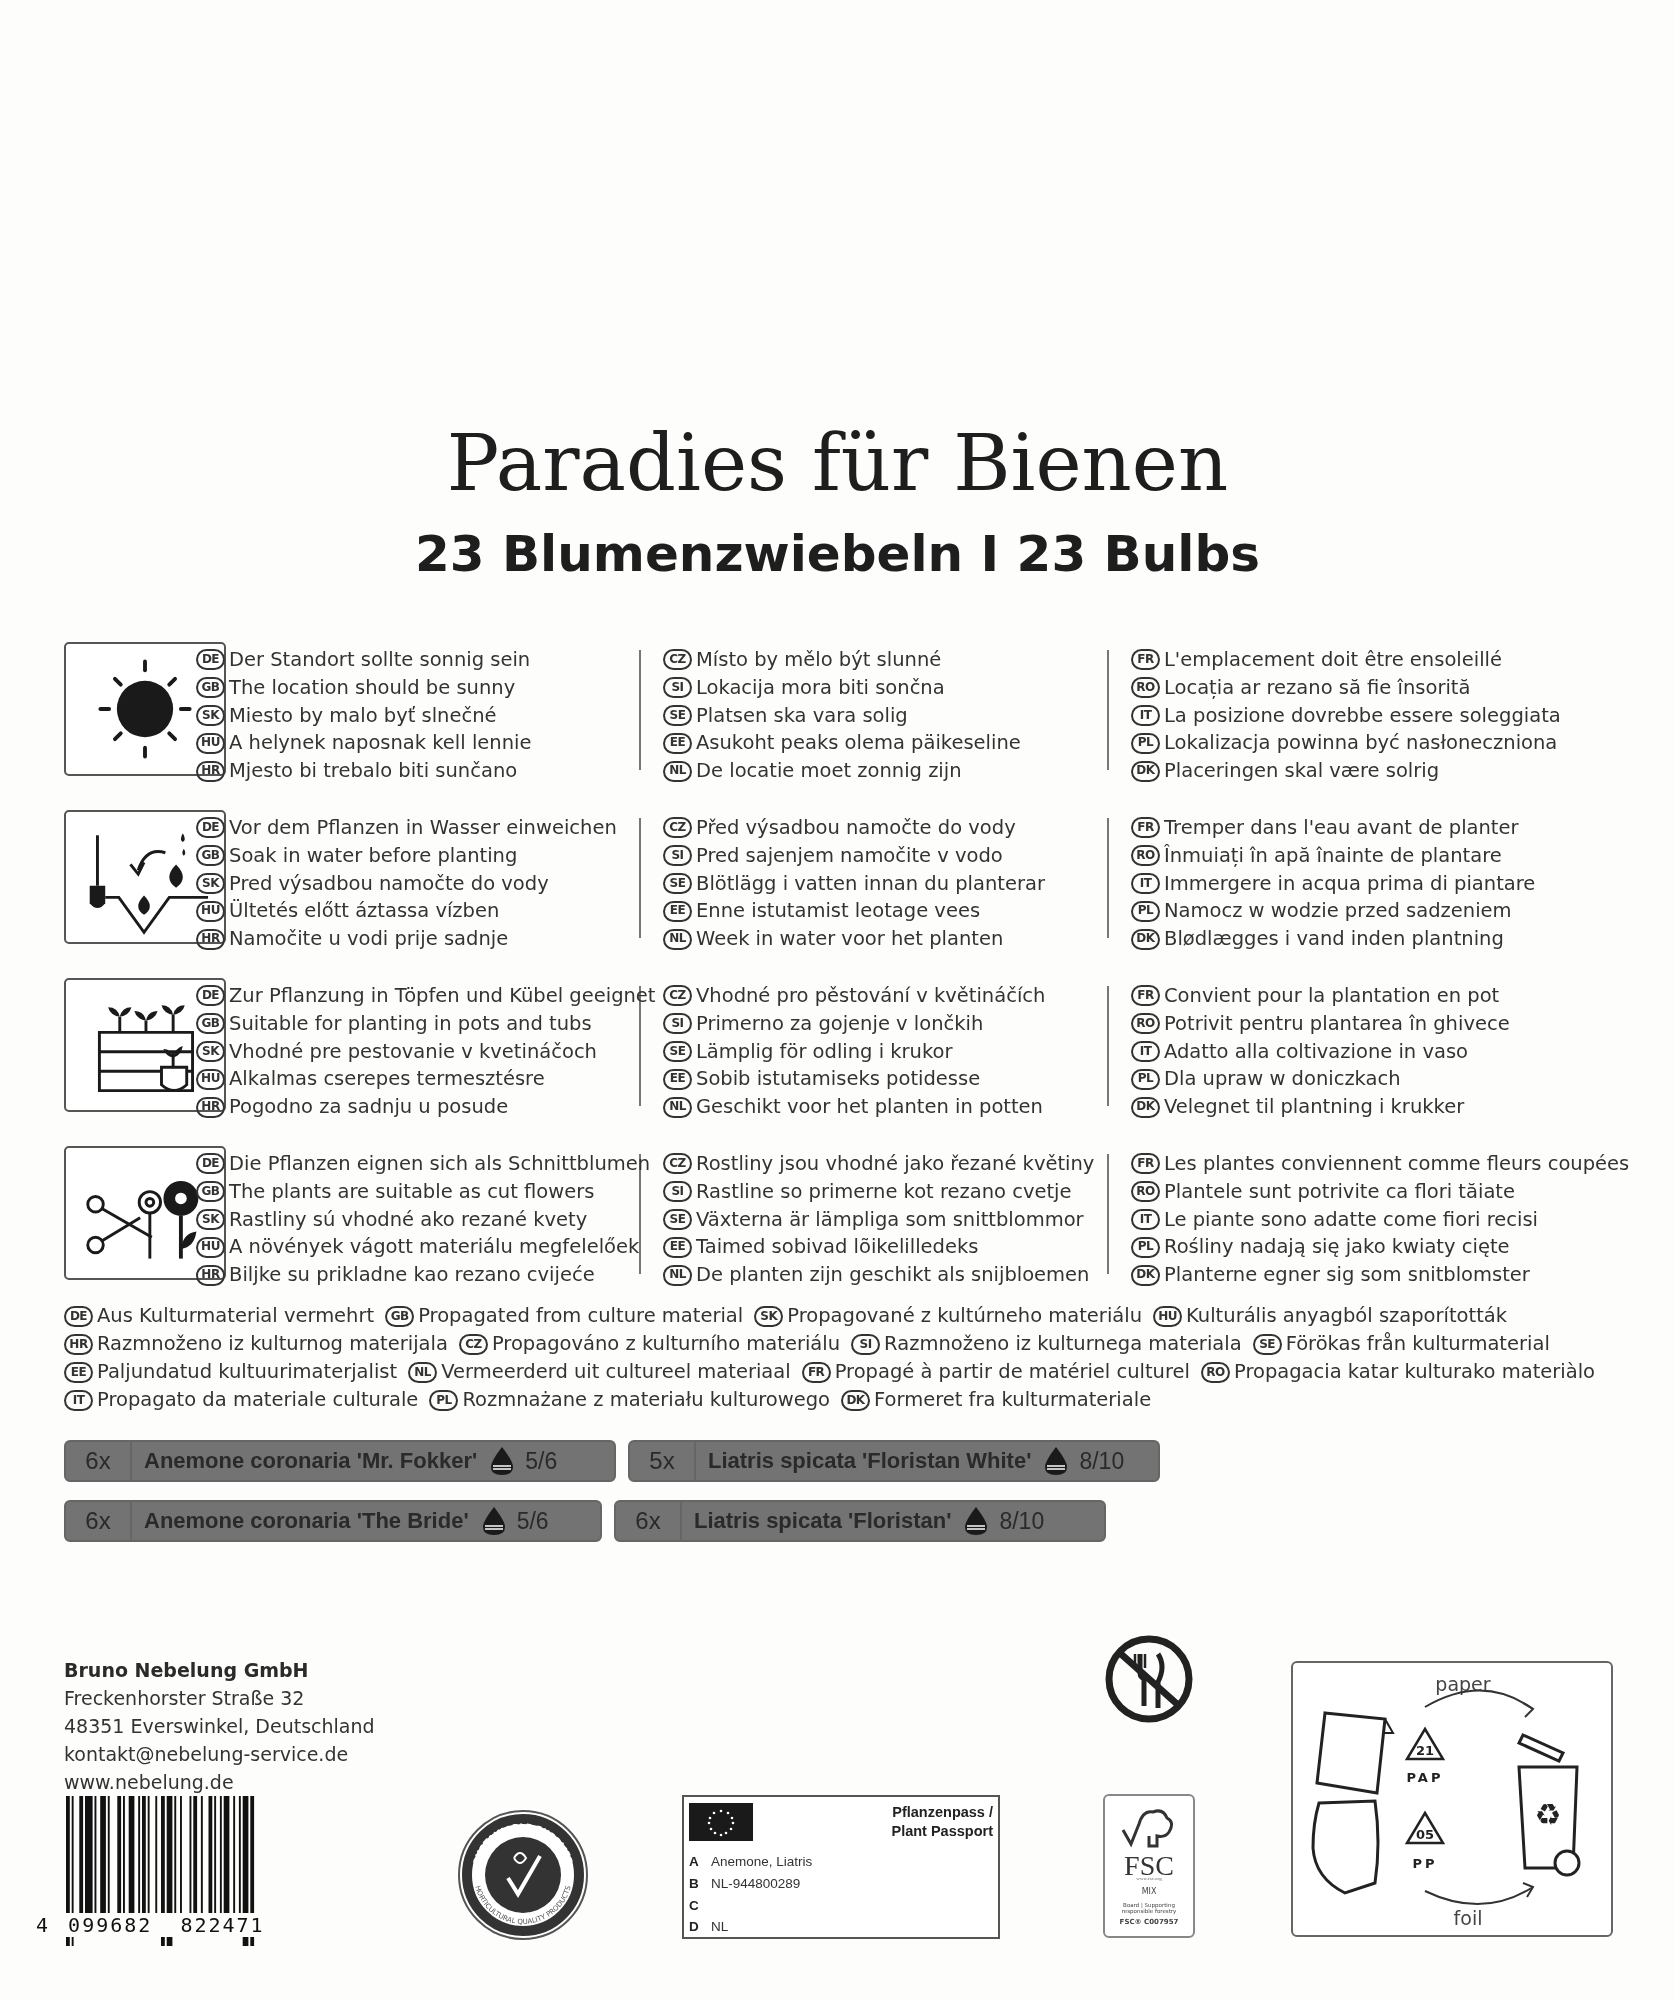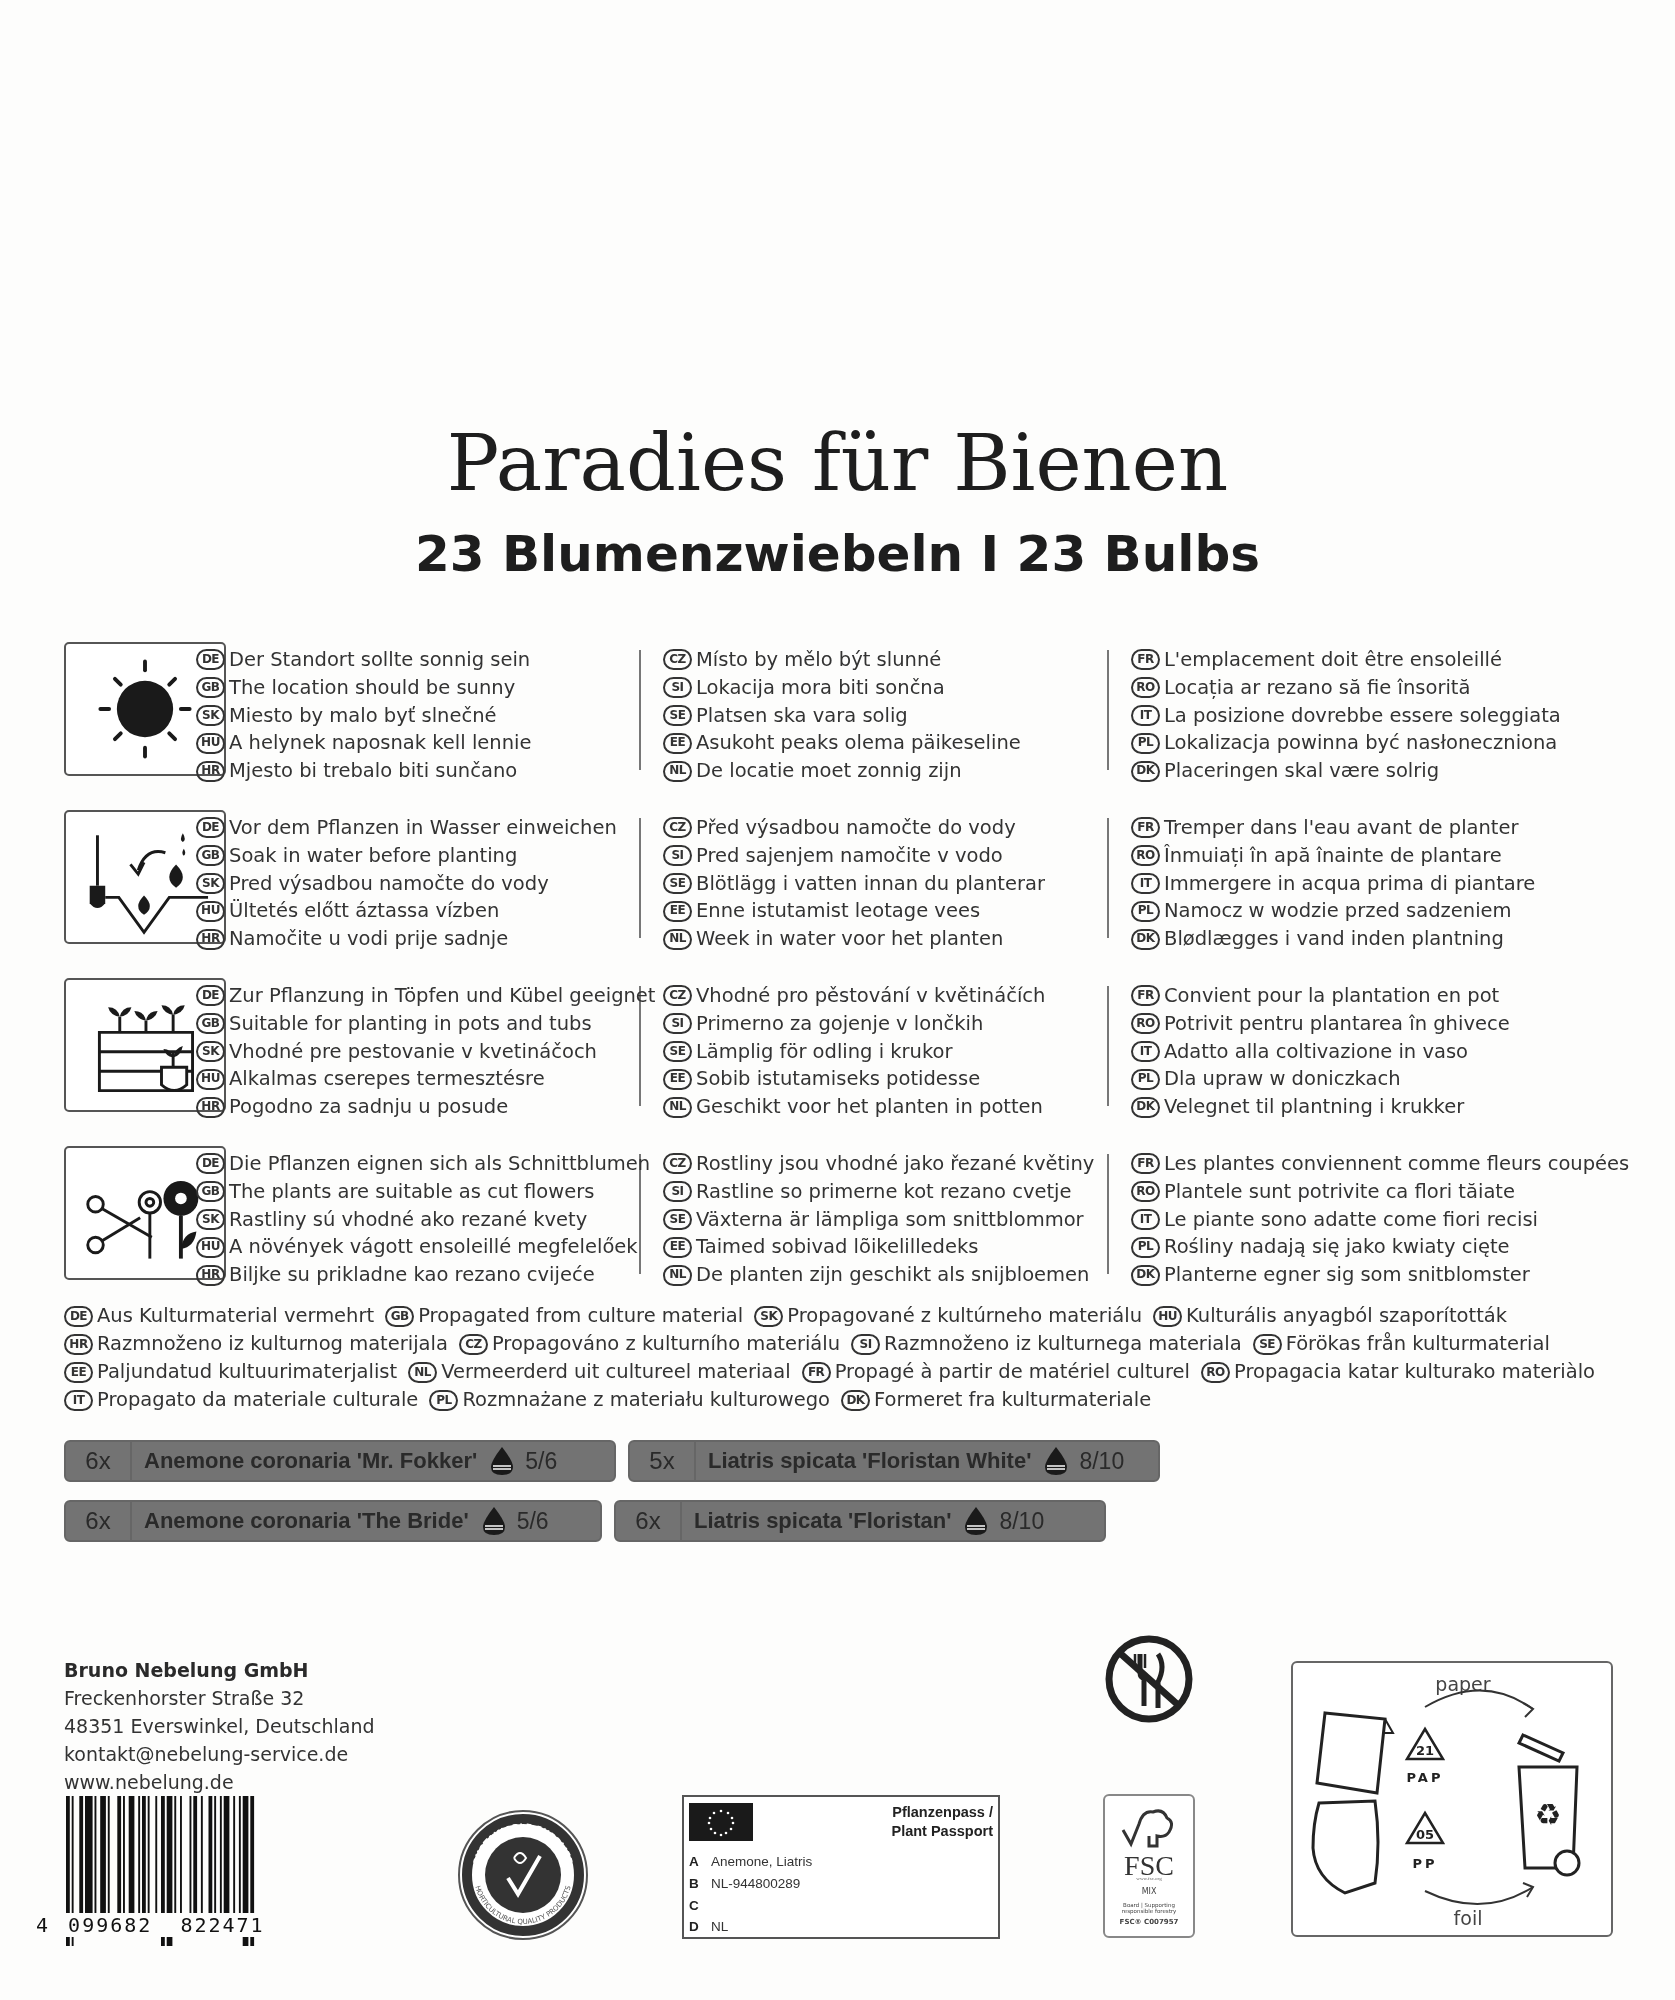--- a/index.html
+++ b/index.html
@@ -368,21 +368,21 @@
         <div class="line">
           <span class="badge">GB</span>
           <span>The plants are suitable as cut flowers</span>
         </div>
         <div class="line">
           <span class="badge">SK</span>
           <span>Rastliny sú vhodné ako rezané kvety</span>
         </div>
         <div class="line">
           <span class="badge">HU</span>
-          <span>A növények vágott ensoleillé megfelelőek</span>
+          <span>A növények vágott materiálu megfelelőek</span>
         </div>
         <div class="line">
           <span class="badge">HR</span>
           <span>Biljke su prikladne kao rezano cvijeće</span>
         </div>
       </div>
       <div class="col c2" style="left: 599px;">
         <div class="line">
           <span class="badge">CZ</span>
           <span>Rostliny jsou vhodné jako řezané květiny</span>

